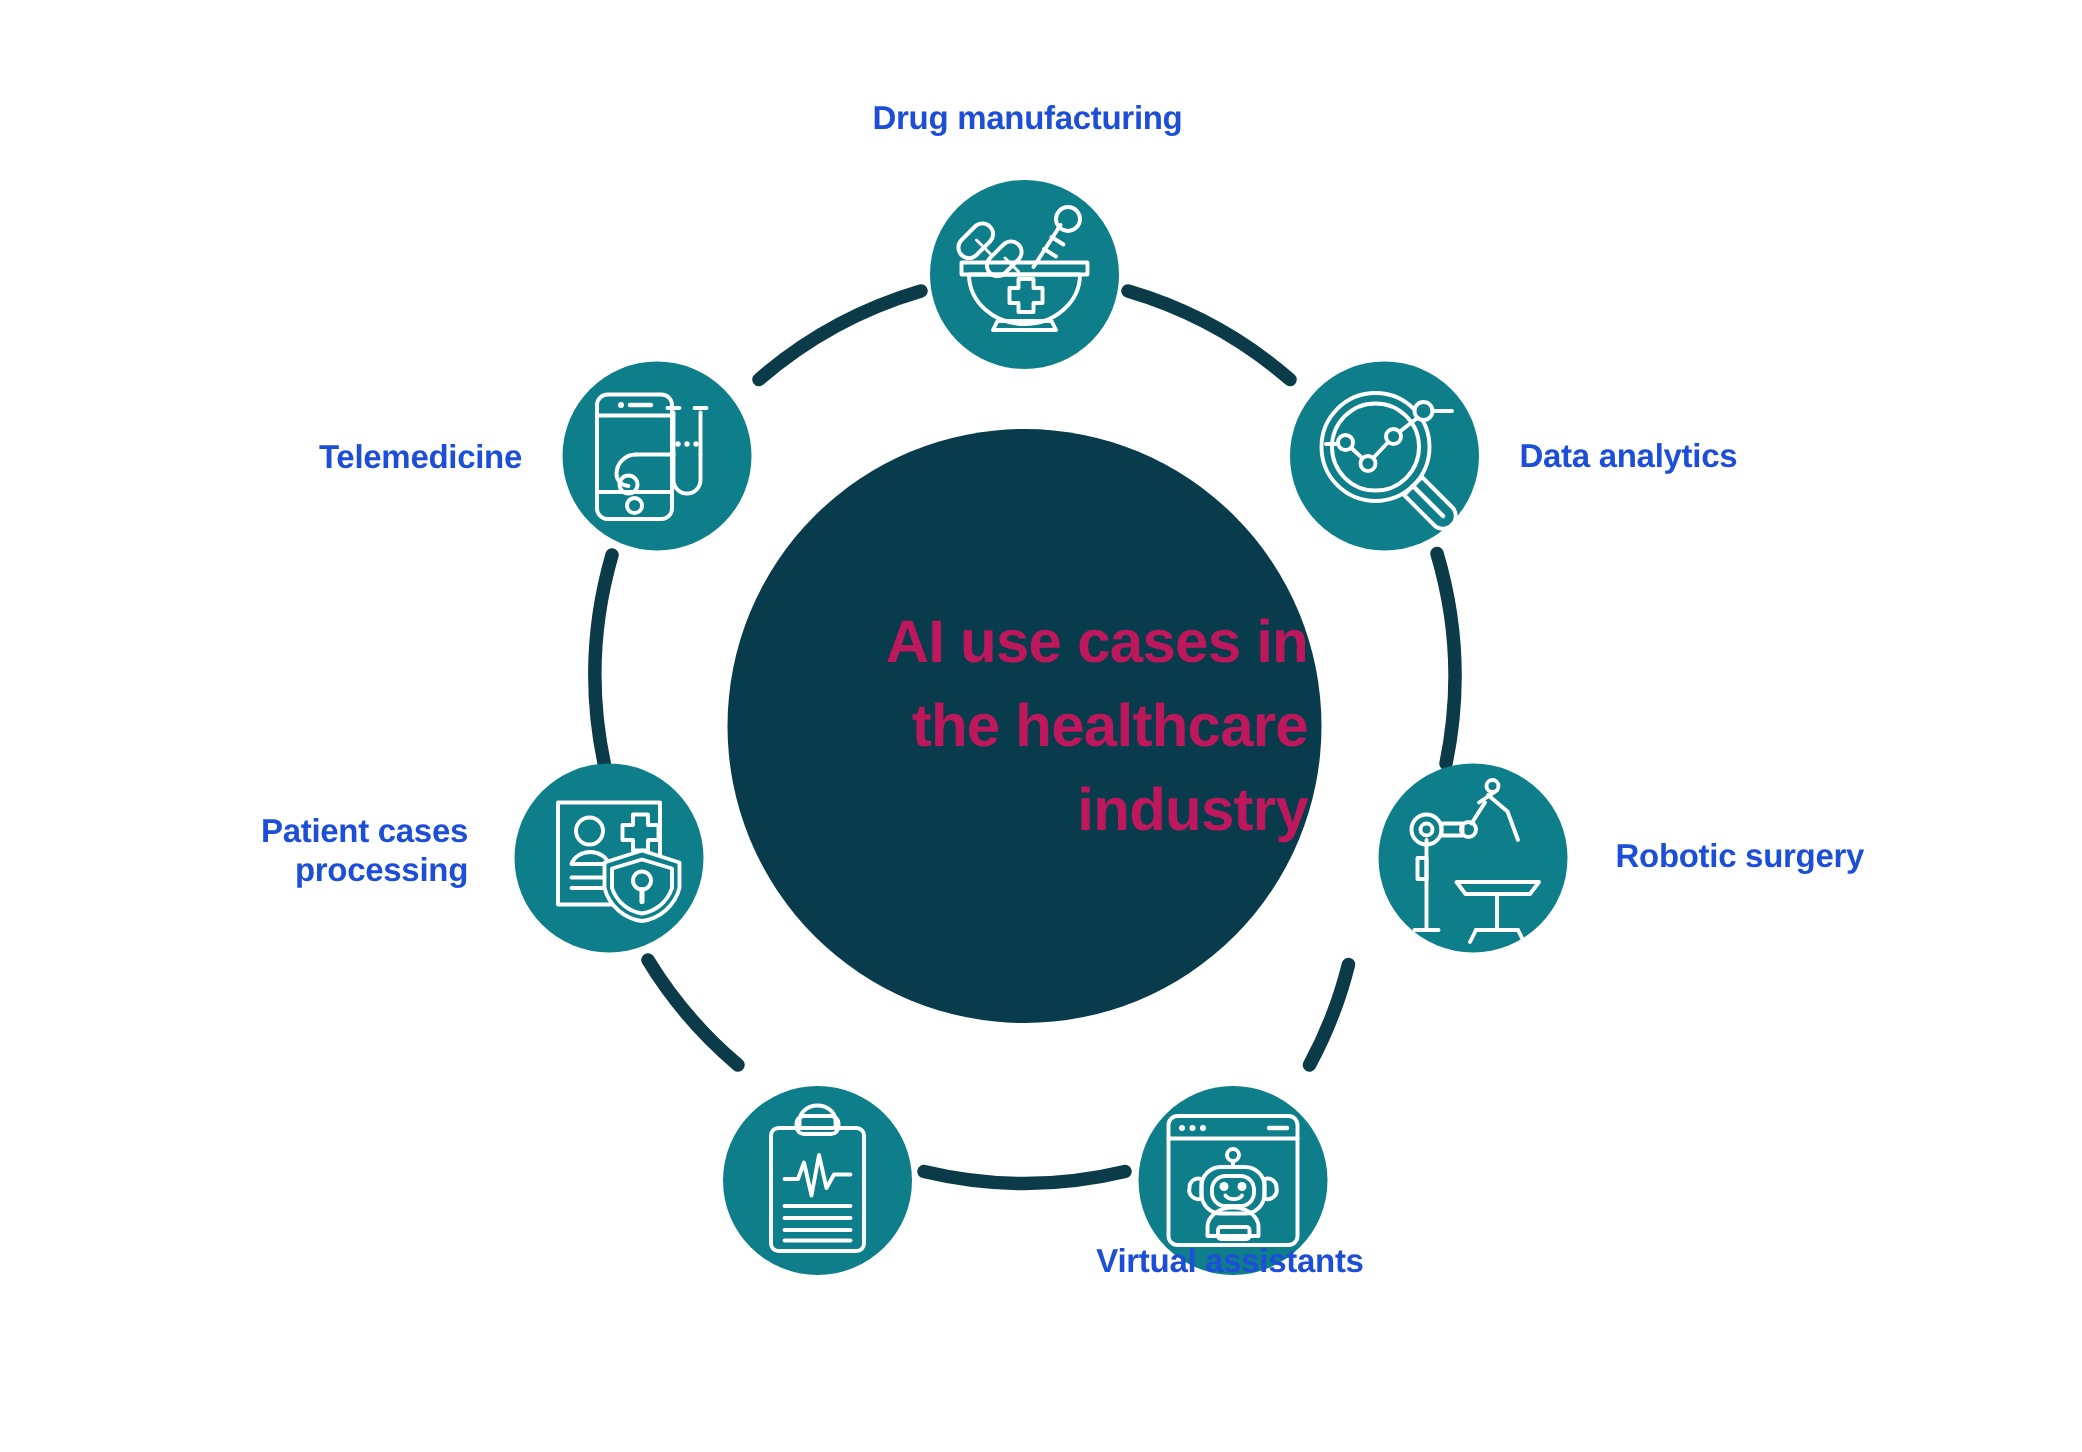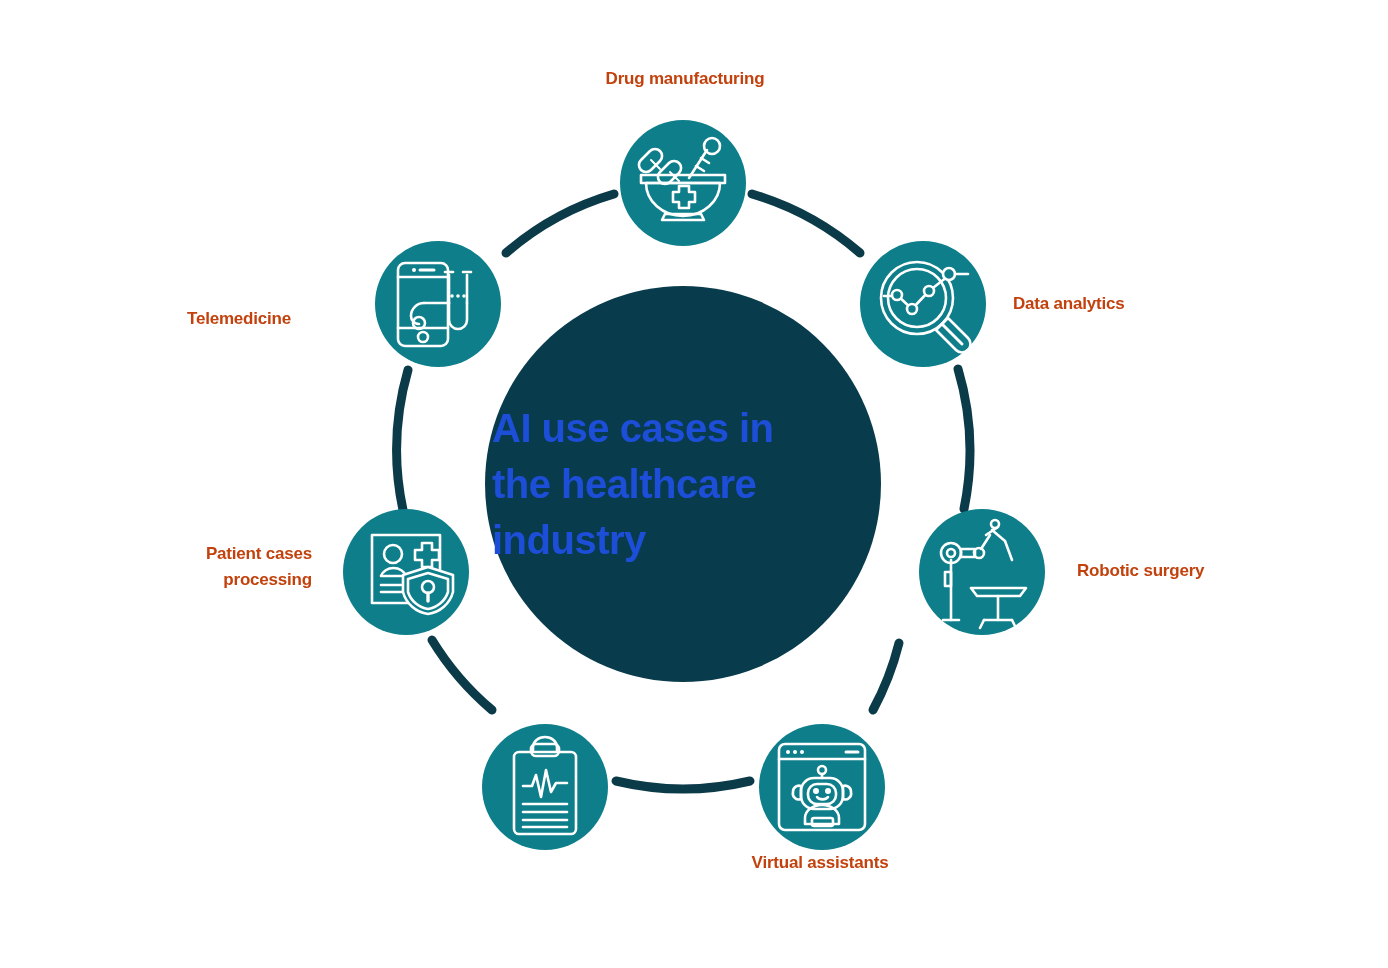--- a/index.html
+++ b/index.html
@@ -21,42 +21,42 @@
   }
   #diagram-svg {
     position: absolute;
     left: 0;
     top: 0;
     width: 1388px;
     height: 968px;
   }
   .node-label {
     position: absolute;
-    color: #c2410c;
+    color: #1d4ed8;
     font-weight: bold;
-    font-size: 17px;
+    font-size: 22px;
     line-height: 26px;
     letter-spacing: -0.2px;
     white-space: pre-line;
   }
   .lbl-drug          { left: 540px;  top: 66px;  width: 290px; text-align: center; }
   .lbl-analytics     { left: 1013px; top: 291px; width: 260px; text-align: left; }
   .lbl-robotic       { left: 1077px; top: 558px; width: 260px; text-align: left; }
-  .lbl-virtual       { left: 700px;  top: 850px; width: 240px; text-align: center; }
+  .lbl-virtual       { left: 700px;  top: 828px; width: 240px; text-align: center; }
   .lbl-diagnostic    { left: 425px;  top: 874px; width: 245px; text-align: center; }
   .lbl-patient       { left: 120px;  top: 541px; width: 192px; text-align: right; }
-  .lbl-telemedicine  { left: 130px;  top: 306px; width: 218px; text-align: center; }
+  .lbl-telemedicine  { left: 130px;  top: 292px; width: 218px; text-align: right; }
 
   .center-text {
     position: absolute;
     left: 492px;
     top: 400px;
     width: 380px;
-    text-align: left;
-    color: #1d4ed8;
+    text-align: right;
+    color: #be185d;
     font-weight: bold;
     font-size: 40px;
     line-height: 56px;
     letter-spacing: -0.5px;
     white-space: pre-line;
   }
 </style>
 </head>
 <body>
 

